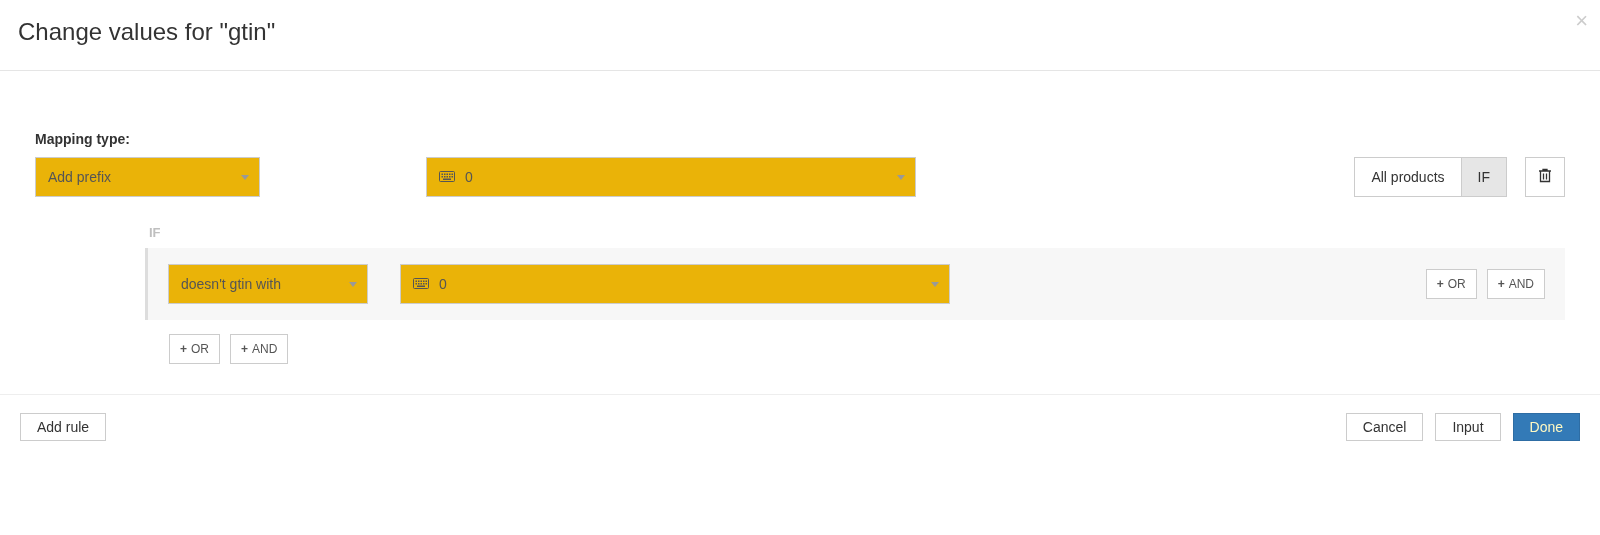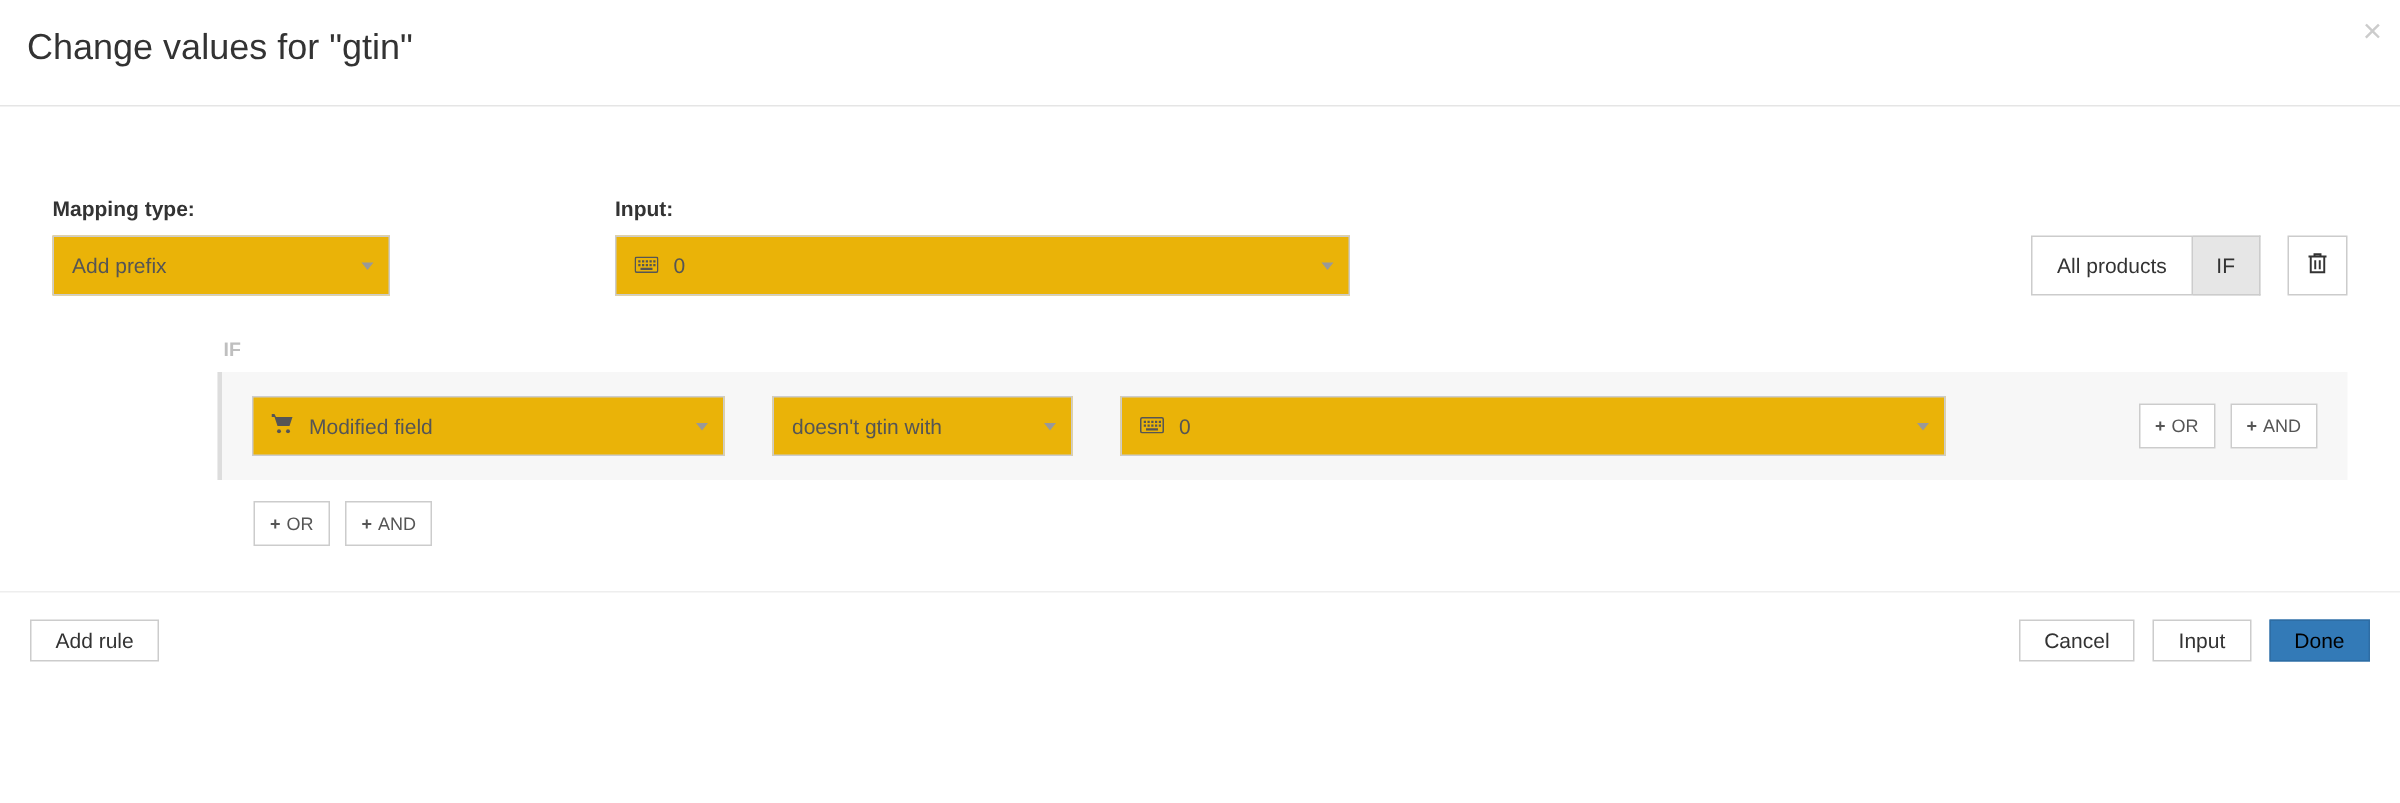--- a/index.html
+++ b/index.html
@@ -33,21 +33,21 @@
       line-height: 1;
     }
     
     .modal-body {
       padding: 60px 35px 30px 35px;
       border-bottom: 1px solid #eee;
     }
     .top-row {
       display: flex;
       align-items: flex-end;
-      gap: 0;
+      gap: 16px;
       width: 100%;
     }
     .col-mapping { width: 375px; }
     .col-input   { flex: 1 1 auto; }
     .col-right   { margin-left: auto; display: flex; align-items: center; gap: 18px; padding-left: 40px; margin-top: 24px; }
     .form-label {
       display: block;
       font-weight: 700;
       color: #333;
       margin-bottom: 10px;
@@ -138,21 +138,21 @@
       border: 1px solid #ccc;
       background: #fff;
       color: #333;
       font-size: 14px;
       cursor: pointer;
     }
     .footer-right { margin-left: auto; display: flex; gap: 12px; }
     .btn.primary {
       background: #337ab7;
       border-color: #2e6da4;
-      color: #000000;
+      color: #fef9c3;
     }
     
     .kbd-icon {
       display: inline-block;
       vertical-align: middle;
     }
     
     .cart-icon { display: inline-block; vertical-align: middle; }
   </style>
 </head>
@@ -168,21 +168,20 @@
 
     <div class="col-mapping">
       <label class="form-label">Mapping type:</label>
       <div class="select mapping">
         <span>Add prefix</span>
         <span class="caret"></span>
       </div>
     </div>
 
     <div class="col-input">
-      <label class="form-label">Input:</label>
       <div class="select input">
         <span class="prefix-icon kbd-icon">
           <svg width="16" height="11" viewBox="0 0 16 11">
             <rect x="0.5" y="0.5" width="15" height="10" rx="1" fill="none" stroke="#555"></rect>
             <rect x="2.5" y="2.5" width="1.5" height="1.5" fill="#555"></rect>
               <rect x="5" y="2.5" width="1.5" height="1.5" fill="#555"></rect>
               <rect x="7.5" y="2.5" width="1.5" height="1.5" fill="#555"></rect>
               <rect x="10" y="2.5" width="1.5" height="1.5" fill="#555"></rect>
               <rect x="12.5" y="2.5" width="1.5" height="1.5" fill="#555"></rect>
             <rect x="2.5" y="5" width="1.5" height="1.5" fill="#555"></rect>
@@ -211,31 +210,20 @@
           </svg>
         </span>
       </div>
     </div>
   </div>
 
   <div class="if-block">
     <div class="if-label">IF</div>
 
     <div class="if-row">
-      <div class="select cond-field">
-        <span class="prefix-icon cart-icon">
-          <svg width="15" height="13" viewBox="0 0 15 13" fill="#555">
-            <path d="M0 0h2l1 2h11l-2 6H4L2 2H0V0z"></path>
-            <circle cx="5" cy="11.5" r="1.3"></circle>
-              <circle cx="11" cy="11.5" r="1.3"></circle>
-          </svg>
-        </span>
-        <span>Modified field</span>
-        <span class="caret"></span>
-      </div>
 
       <div class="select cond-op">
         <span>doesn't gtin with</span>
         <span class="caret"></span>
       </div>
 
       <div class="select cond-value">
         <span class="prefix-icon kbd-icon">
           <svg width="16" height="11" viewBox="0 0 16 11">
             <rect x="0.5" y="0.5" width="15" height="10" rx="1" fill="none" stroke="#555"></rect>

